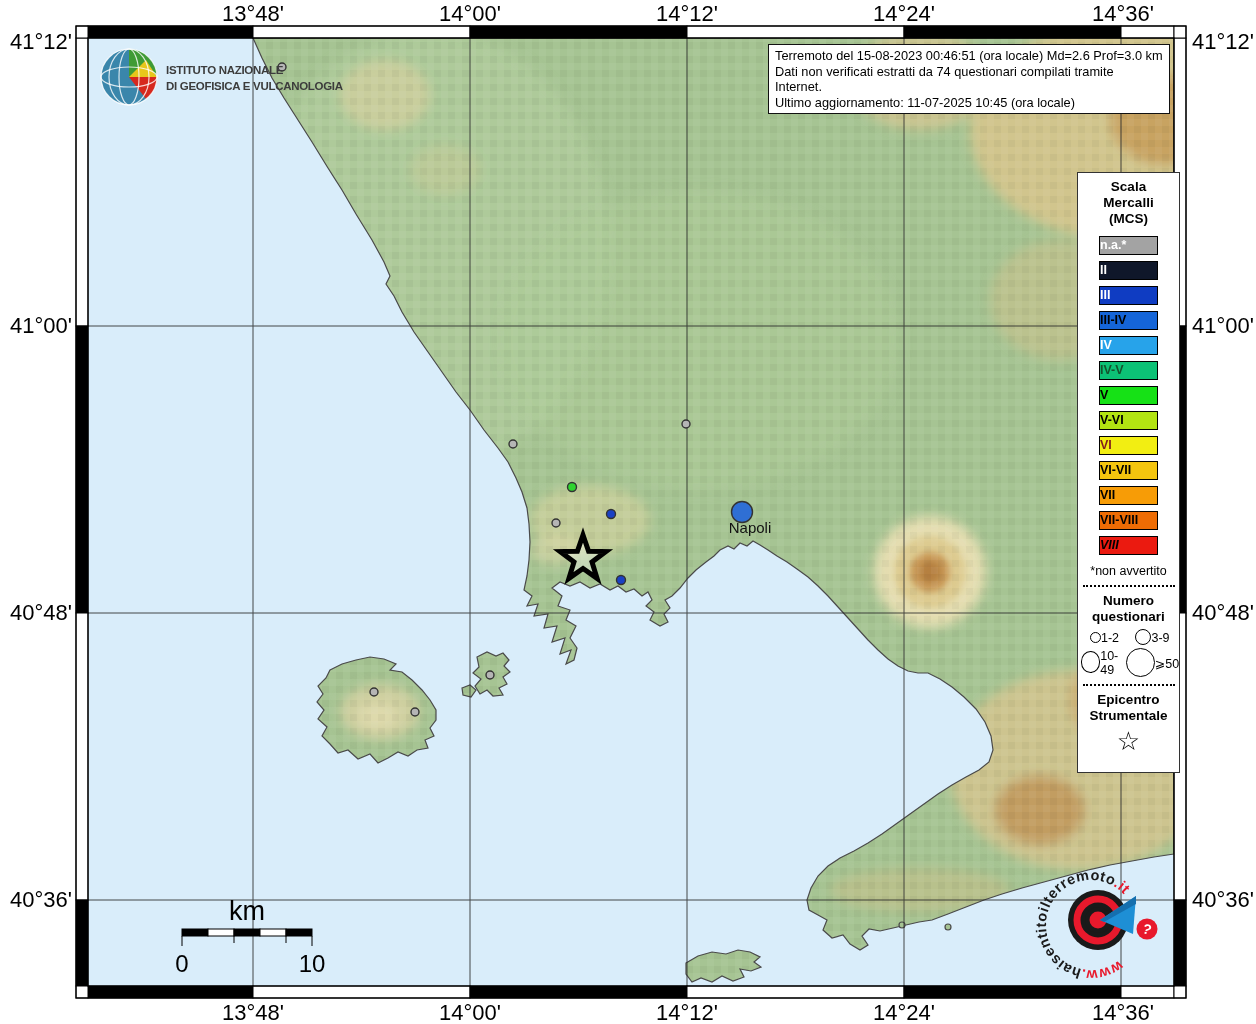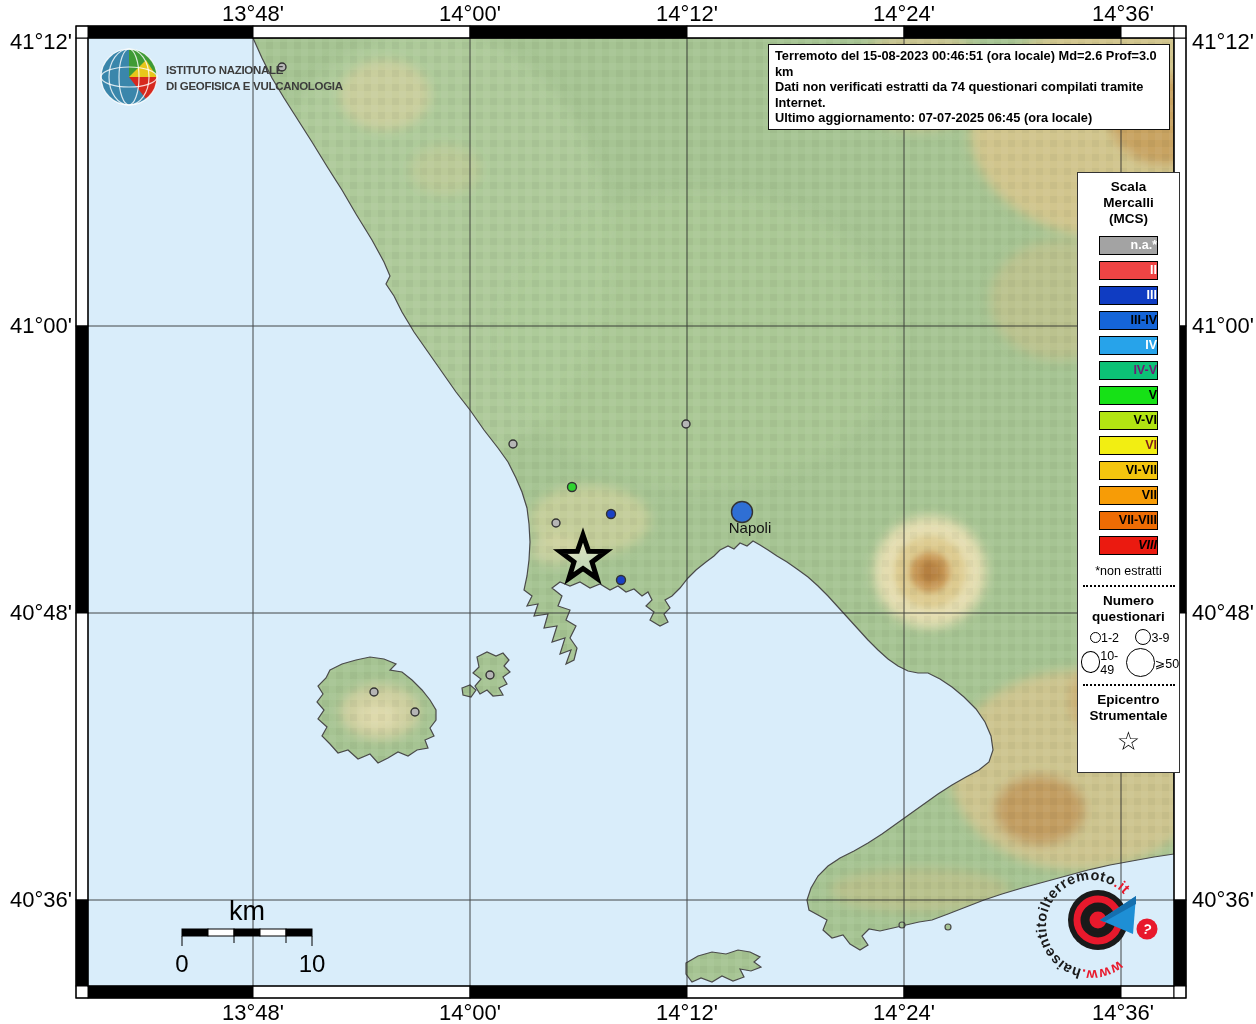--- a/index.html
+++ b/index.html
@@ -4,28 +4,28 @@
 <style>
   html,body{margin:0;padding:0;background:#fff;}
   #stage{position:relative;width:1256px;height:1024px;background:#ffffff;
          font-family:"Liberation Sans",sans-serif;overflow:hidden;}
   #map-svg{position:absolute;left:0;top:0;}
   .axis-label{position:absolute;font-size:22px;color:#000;white-space:nowrap;}
   .axis-top,.axis-bottom{transform:translateX(-50%);}
   .axis-left{text-align:right;width:72px;transform:translateY(-50%);}
   .axis-right{transform:translateY(-50%);}
   #info-box{position:absolute;left:768px;top:44px;width:388px;background:#fff;
-            border:1px solid #111;padding:3px 6px;font-size:12.8px;line-height:15.6px;color:#000;font-weight:bold;}
+            border:1px solid #111;padding:3px 6px;font-size:12.8px;line-height:15.6px;color:#000;}
   #legend{position:absolute;left:1053px;top:172px;width:103px;height:601px;background:#fff;
           border:1px solid #333;box-sizing:border-box;display:flex;flex-direction:column;
           align-items:center;padding-top:6px;margin-left:24px;}
   .lg-title{font-weight:bold;font-size:13.5px;line-height:16px;text-align:center;color:#000;}
   #legend-items{margin-top:9px;display:flex;flex-direction:column;gap:6px;}
   .lg-item{width:57px;height:17px;border:1px solid #000;font-weight:bold;font-size:12.5px;
-           line-height:17px;text-align:right;}
+           line-height:17px;text-align:left;}
   .lg-foot{font-size:12.5px;margin-top:9px;color:#000;}
   .dotsep{width:92px;border-top:2px dotted #000;margin:7px 0 6px 0;}
   #quest-grid{display:grid;grid-template-columns:48px 48px;row-gap:2px;margin-top:4px;
               justify-items:center;align-items:end;}
   .q-cell{display:flex;flex-direction:row;align-items:center;}
   .q-circle{border:1.8px solid #000;border-radius:50%;background:#fff;}
   .q-label{font-size:12.5px;margin-top:2px;color:#000;}
   .star-glyph{font-size:26px;line-height:26px;margin-top:4px;color:#000;}
 </style>
 </head>
@@ -235,45 +235,45 @@
       <div class="axis-label axis-left" style="left: 0px; top: 900px;">40°36'</div>
       <div class="axis-label axis-right" style="left: 1192px; top: 42px;">41°12'</div>
       <div class="axis-label axis-right" style="left: 1192px; top: 326px;">41°00'</div>
       <div class="axis-label axis-right" style="left: 1192px; top: 613px;">40°48'</div>
       <div class="axis-label axis-right" style="left: 1192px; top: 900px;">40°36'</div>
     </div>
 
 <div id="info-box">
   <div>Terremoto del 15-08-2023 00:46:51 (ora locale) Md=2.6 Prof=3.0 km</div>
   <div>Dati non verificati estratti da 74 questionari compilati tramite Internet.</div>
-  <div>Ultimo aggiornamento: 07-07-2025 06:45 (ora locale)</div>
+  <div>Ultimo aggiornamento: 11-07-2025 10:45 (ora locale)</div>
 </div>
 
 <div id="legend">
   <div class="lg-title">
     <div>Scala</div>
     <div>Mercalli</div>
     <div>(MCS)</div>
   </div>
   <div id="legend-items">
         <div class="lg-item" style="background: rgb(163, 163, 163); color: rgb(255, 255, 255);">n.a.*</div>
-        <div class="lg-item" style="background: #ef4444; color: rgb(255, 255, 255);">II</div>
+        <div class="lg-item" style="background: #0f172a; color: rgb(255, 255, 255);">II</div>
         <div class="lg-item" style="background: rgb(15, 60, 194); color: rgb(255, 255, 255);">III</div>
         <div class="lg-item" style="background: rgb(21, 101, 216); color: #000000;">III-IV</div>
         <div class="lg-item" style="background: rgb(39, 163, 234); color: rgb(255, 255, 255);">IV</div>
-        <div class="lg-item" style="background: rgb(12, 194, 118); color: #701a75;">IV-V</div>
+        <div class="lg-item" style="background: rgb(12, 194, 118); color: #14532d;">IV-V</div>
         <div class="lg-item" style="background: rgb(22, 225, 22); color: rgb(0, 0, 0);">V</div>
         <div class="lg-item" style="background: rgb(178, 228, 18); color: rgb(0, 0, 0);">V-VI</div>
         <div class="lg-item" style="background: rgb(242, 238, 18); color: #7f1d1d;">VI</div>
         <div class="lg-item" style="background: rgb(244, 197, 14); color: rgb(0, 0, 0);">VI-VII</div>
         <div class="lg-item" style="background: rgb(247, 156, 6); color: rgb(0, 0, 0);">VII</div>
         <div class="lg-item" style="background: rgb(238, 108, 4); color: rgb(0, 0, 0);">VII-VIII</div>
         <div class="lg-item" style="background: rgb(235, 26, 16); color: rgb(0, 0, 0); font-style: italic;">VIII</div>
       </div>
-  <div class="lg-foot">*non estratti</div>
+  <div class="lg-foot">*non avvertito</div>
   <div class="dotsep"></div>
   <div class="lg-title">
     <div>Numero</div>
     <div>questionari</div>
   </div>
   <div id="quest-grid">
         <div class="q-cell">
           <div class="q-circle" style="width: 9px; height: 9px;"></div>
           <div class="q-label">1-2</div>
         </div>

